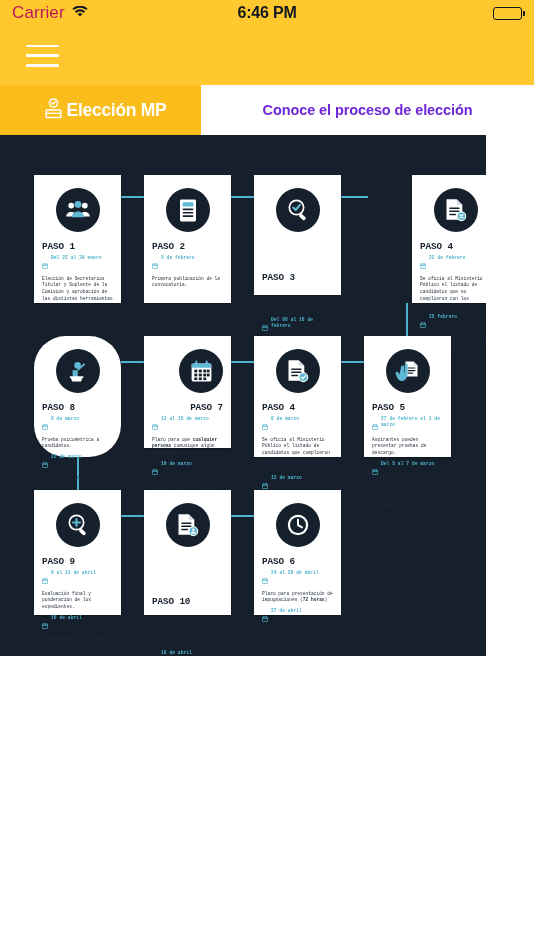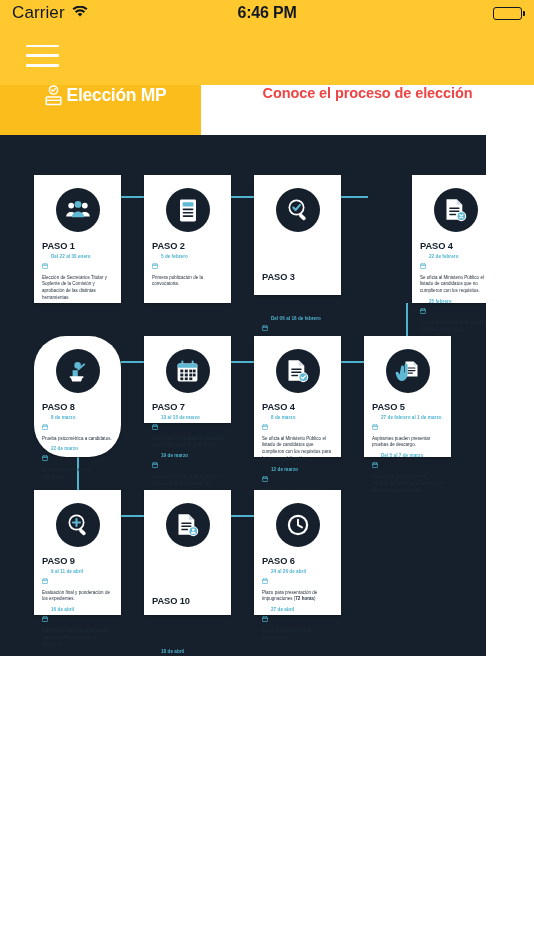--- a/index.html
+++ b/index.html
@@ -14,21 +14,21 @@
   .status-bar {
     height: 26px;
     background: #FFC82E;
     display: flex;
     align-items: center;
     padding: 0 12px;
     position: relative;
   }
   .sb-left { display: flex; align-items: center; gap: 7px; }
   .sb-carrier {
-    font-size: 17px; color: #0f172a; font-weight: 400;
+    font-size: 17px; color: #be185d; font-weight: 400;
     letter-spacing: 0.1px;
   }
   .wifi-icon { display: block; }
   .sb-time {
     position: absolute; left: 0; right: 0; text-align: center;
     font-size: 16px; font-weight: 700; color: #111820;
     letter-spacing: -0.2px; pointer-events: none;
   }
   .sb-right { margin-left: auto; display: flex; align-items: center; }
   .battery {
@@ -53,34 +53,34 @@
     cursor: pointer;
   }
   .hamburger span {
     display: block; height: 2.5px; width: 100%;
     background: #FFFFFF; border-radius: 1px;
   }
 
   
   .tab-bar { height: 50px; display: flex; background: #ffffff; }
   .tab {
-    display: flex; justify-content: center;
+    display: flex; align-items: center; justify-content: center;
     gap: 5px; cursor: pointer; height: 100%;
   }
   .tab-brand {
     width: 201px; background: #FBBD1B;
     padding-left: 10px;
   }
   .tab-brand-label {
     font-size: 17.5px; font-weight: 700; color: #ffffff;
     letter-spacing: -0.3px; white-space: nowrap;
   }
   .tab-other { flex: 1; background: #ffffff; }
   .tab-other-label {
-    font-size: 14.5px; font-weight: 700; color: #ef4444;
+    font-size: 14.5px; font-weight: 700; color: #6d28d9;
     letter-spacing: -0.1px; white-space: nowrap;
   }
   .brand-icon { flex: 0 0 auto; display: block; }
 
   
   .panel {
     position: relative;
     margin: 0;
     width: 486px;
     height: 521px;
@@ -102,20 +102,21 @@
   .conn.v { width: 2px; }
 
   
   .card {
     position: absolute;
     background: #FFFFFF;
     box-shadow: 0 1px 2px rgba(0,0,0,0.35);
     padding: 9px 8px 23px 8px;
     display: flex;
     flex-direction: column;
+    font-family: Liberation Mono, monospace;
   }
   .card-icon-wrap {
     display: flex; justify-content: center;
     margin-top: 4px; margin-bottom: 9px;
   }
   .icon-circle {
     width: 44px; height: 44px; border-radius: 50%;
     background: #16202C;
     display: flex; align-items: center; justify-content: center;
   }
@@ -385,21 +386,21 @@
                   <line x1="3.5" y1="0.6" x2="3.5" y2="2.8" stroke="#4FB3CF" stroke-width="1.4" stroke-linecap="round"></line>
                   <line x1="8.5" y1="0.6" x2="8.5" y2="2.8" stroke="#4FB3CF" stroke-width="1.4" stroke-linecap="round"></line>
                 </svg></span>
               <span class="entry-date-text">22 de marzo</span>
             </div>
             <div class="entry-desc">Entrevistas públicas a los candidatos.</div>
           </div>
         </div>
     </div>
 
-    <div class="card" style="left:144px; top:201px; width:87px; height:87px;">
+    <div class="card" style="left:144px; top:201px; width:87px; height:112px;align-items:flex-end;">
       <div class="card-icon-wrap">
         <div class="icon-circle">
           <svg width="25" height="25" viewBox="0 0 25 25">
             <rect x="6.4" y="1.6" width="1.9" height="5.0" rx="0.9" fill="#5FB9D4"></rect>
             <rect x="16.7" y="1.6" width="1.9" height="5.0" rx="0.9" fill="#5FB9D4"></rect>
             <rect x="2.6" y="4.4" width="19.8" height="18.0" rx="1.6" fill="#ffffff"></rect>
             <rect x="2.6" y="4.4" width="19.8" height="4.4" rx="1.6" fill="#5FB9D4"></rect>
             <g fill="#16202C">
               <rect x="5.3" y="10.6" width="3.0" height="2.8"></rect>
               <rect x="9.8" y="10.6" width="3.0" height="2.8"></rect>

